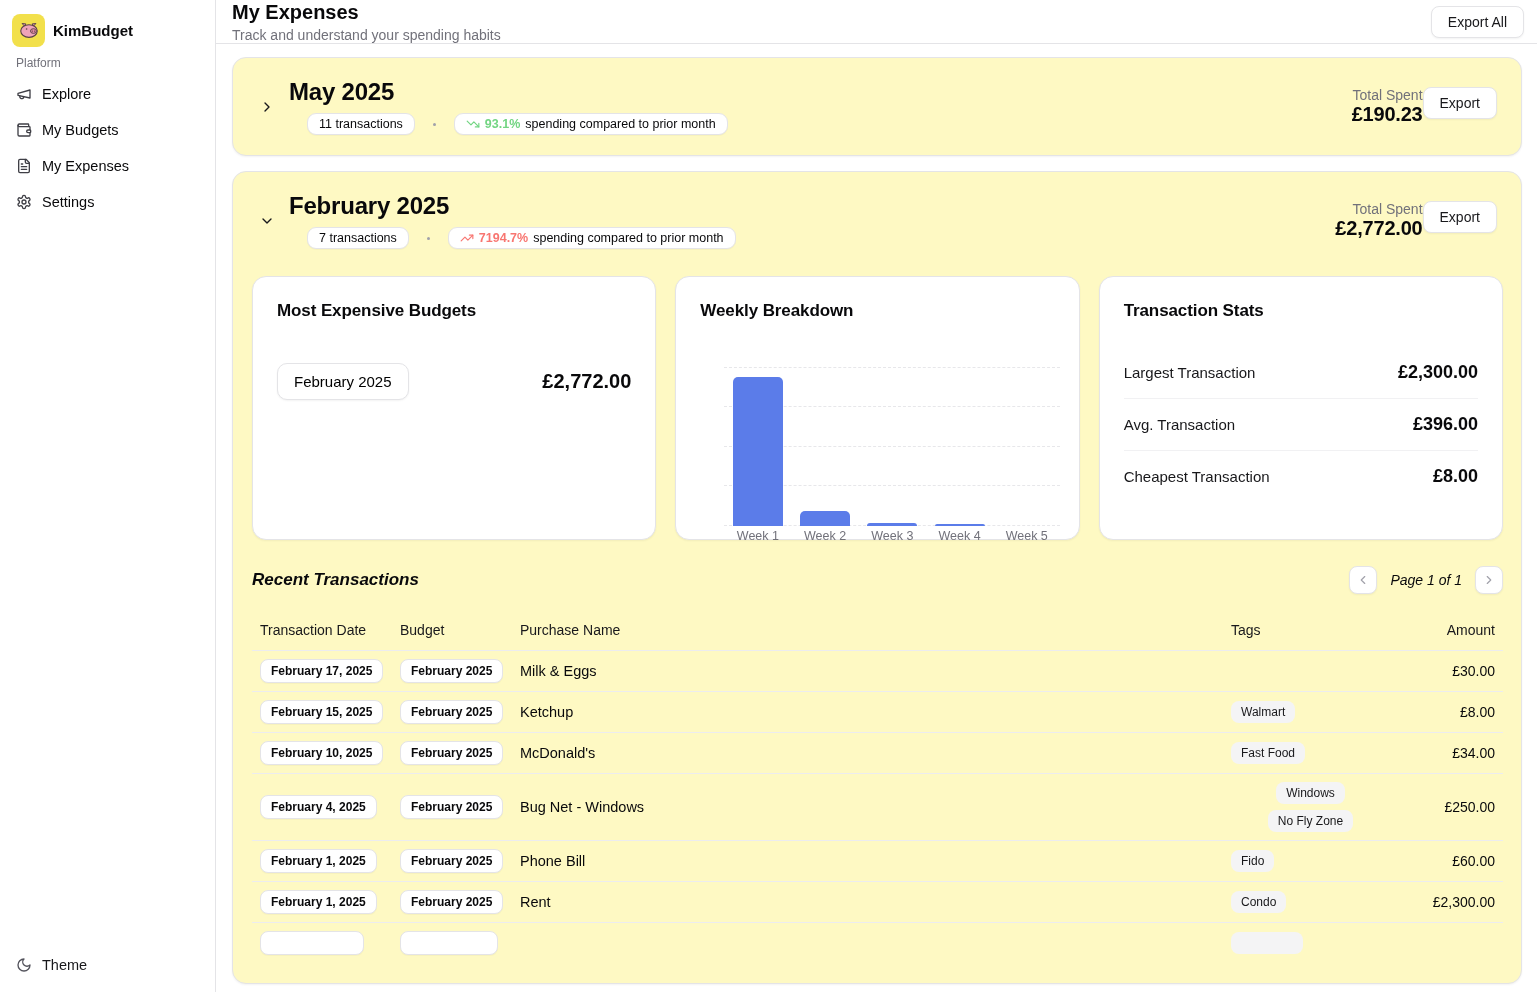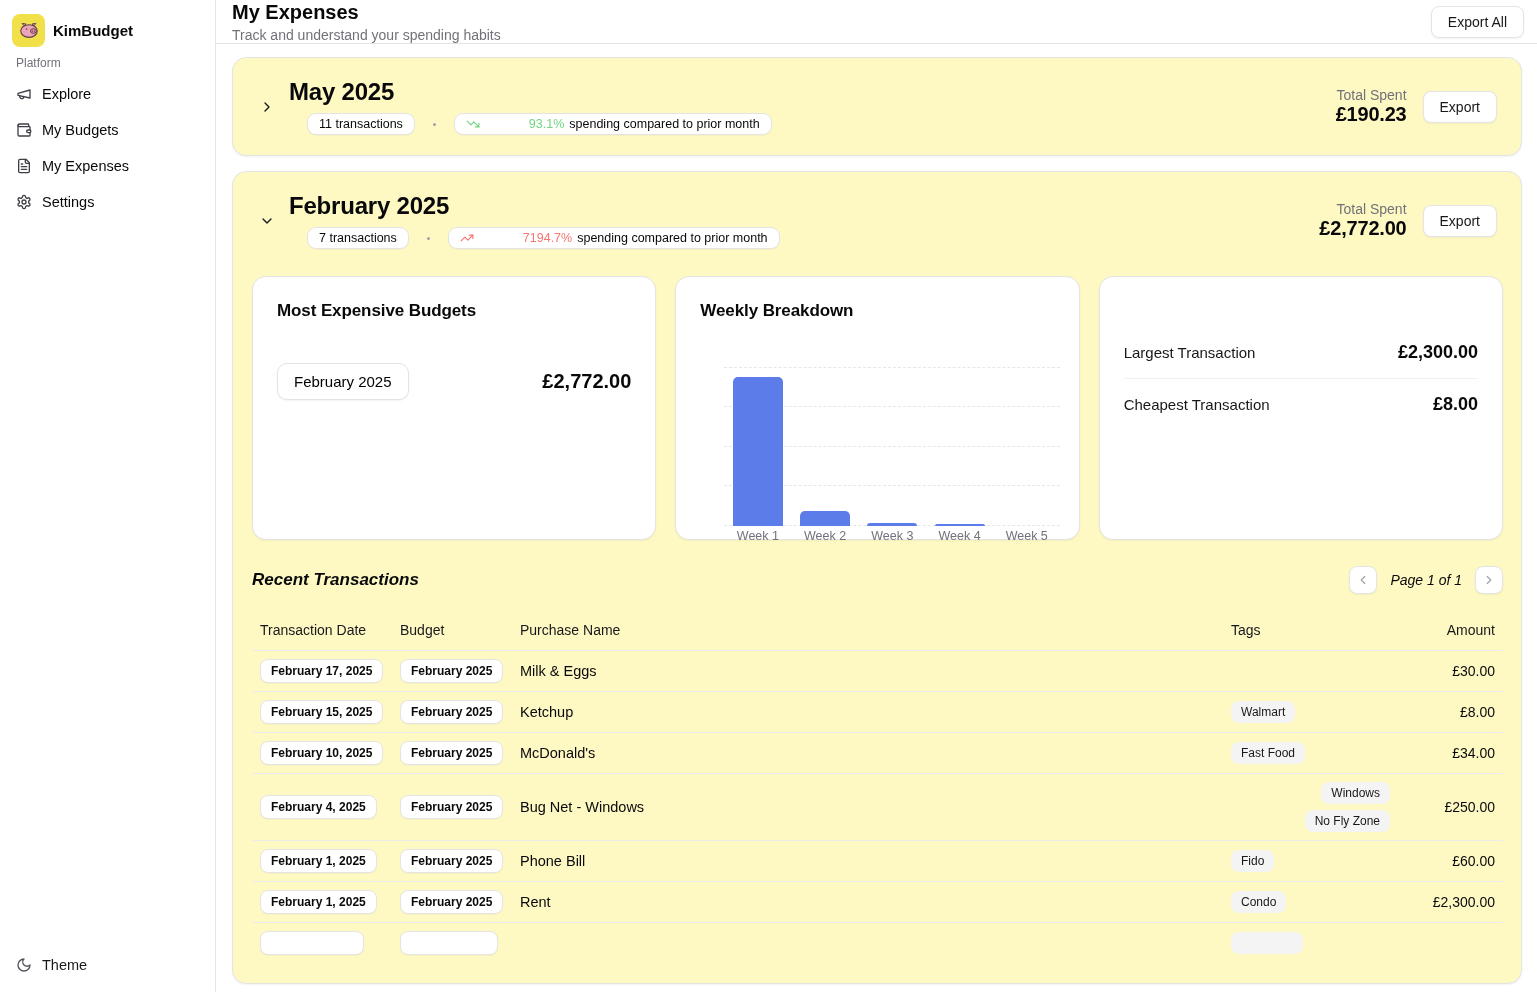--- a/index.html
+++ b/index.html
@@ -52,22 +52,22 @@
   .month-title { font-size:24px; font-weight:700; letter-spacing:-.2px; }
   .badge-row { display:flex; align-items:center; gap:18px; margin-top:7px; }
   .pill { display:inline-flex; align-items:center; gap:5px; border:1px solid var(--border);
     border-radius:9px; background:#fff; padding:3px 11px; font-size:12.5px; font-weight:500;
     box-shadow:0 1px 1px rgba(0,0,0,.03); white-space:nowrap; }
   .badge-row::before { content:""; }
   .sep-dot { width:3px; height:3px; border-radius:50%; background:#a1a1aa; }
   .trend .ico { width:14px; height:14px; }
   .trend-down .ico, .trend-down .pct { color:var(--green); }
   .trend-up .ico, .trend-up .pct { color:var(--red); }
-  .pct { font-weight:400;margin-left:44px; }
-  .month-right { display:flex; align-items:center; gap:16px; }
+  .pct { font-weight:700; }
+  .month-right { display:flex; align-items:flex-start; }
   .total { text-align:right; }
   .total-label { font-size:14px; color:var(--muted); }
   .total-val { font-size:20px; font-weight:700; letter-spacing:-.2px; }
 
   
   .subcards { display:flex; gap:19px; padding:0 18px 0 19px; margin-top:27px; }
   .subcard { position:relative; flex:1; height:264px; border:1px solid var(--border);
     border-radius:14px; background:#fff; box-shadow:var(--shadow); padding:24px; }
   .subcard h3 { font-size:17px; font-weight:700; letter-spacing:-.1px; }
 
@@ -109,21 +109,21 @@
   th.col-tags { width:175px; } th.col-amount { width:105px; text-align:right; }
   tbody td { padding:8px; border-bottom:1px solid #ececef; font-size:14.5px;
     vertical-align:middle; }
   tbody tr:last-child td { border-bottom:none; }
   .cell-pill { display:inline-block; border:1px solid var(--border); border-radius:8px;
     background:#fff; padding:4px 10px; font-size:12px; font-weight:700;
     box-shadow:0 1px 1px rgba(0,0,0,.03); cursor:pointer; white-space:nowrap; }
   .tag-pill { display:inline-block; border-radius:8px; background:var(--soft);
     padding:4px 10px; font-size:12px; font-weight:500; color:#18181b; white-space:nowrap; }
   td.amount { text-align:right; font-size:14px; }
-  .tags-stack { display:flex; flex-direction:column; align-items:flex-end; gap:6px; }
+  .tags-stack { display:flex; flex-direction:column; align-items:center; gap:6px; }
   tr.partial .cell-pill, tr.partial .tag-pill { color:transparent; }
   tr.partial .ph-date { width:104px; } tr.partial .ph-budget { width:98px; }
   tr.partial .ph-tag { width:72px; }
 </style>
 </head>
 <body>
 
 <div class="app">
 
   <aside class="sidebar">
@@ -315,24 +315,29 @@
             <div class="plot-labels" id="plot-labels">
                 <div>Week 1</div>
                 <div>Week 2</div>
                 <div>Week 3</div>
                 <div>Week 4</div>
                 <div>Week 5</div>
               </div>
           </div>
 
           <div class="subcard">
+            <h3>Transaction Stats</h3>
             <div class="stat-rows" id="stat-rows">
                 <div class="stat-row">
                   <span class="stat-label">Largest Transaction</span>
                   <span class="stat-value">£2,300.00</span>
+                </div>
+                <div class="stat-row">
+                  <span class="stat-label">Avg. Transaction</span>
+                  <span class="stat-value">£396.00</span>
                 </div>
                 <div class="stat-row">
                   <span class="stat-label">Cheapest Transaction</span>
                   <span class="stat-value">£8.00</span>
                 </div>
               </div>
           </div>
         </div>
 
         <div class="recent">

